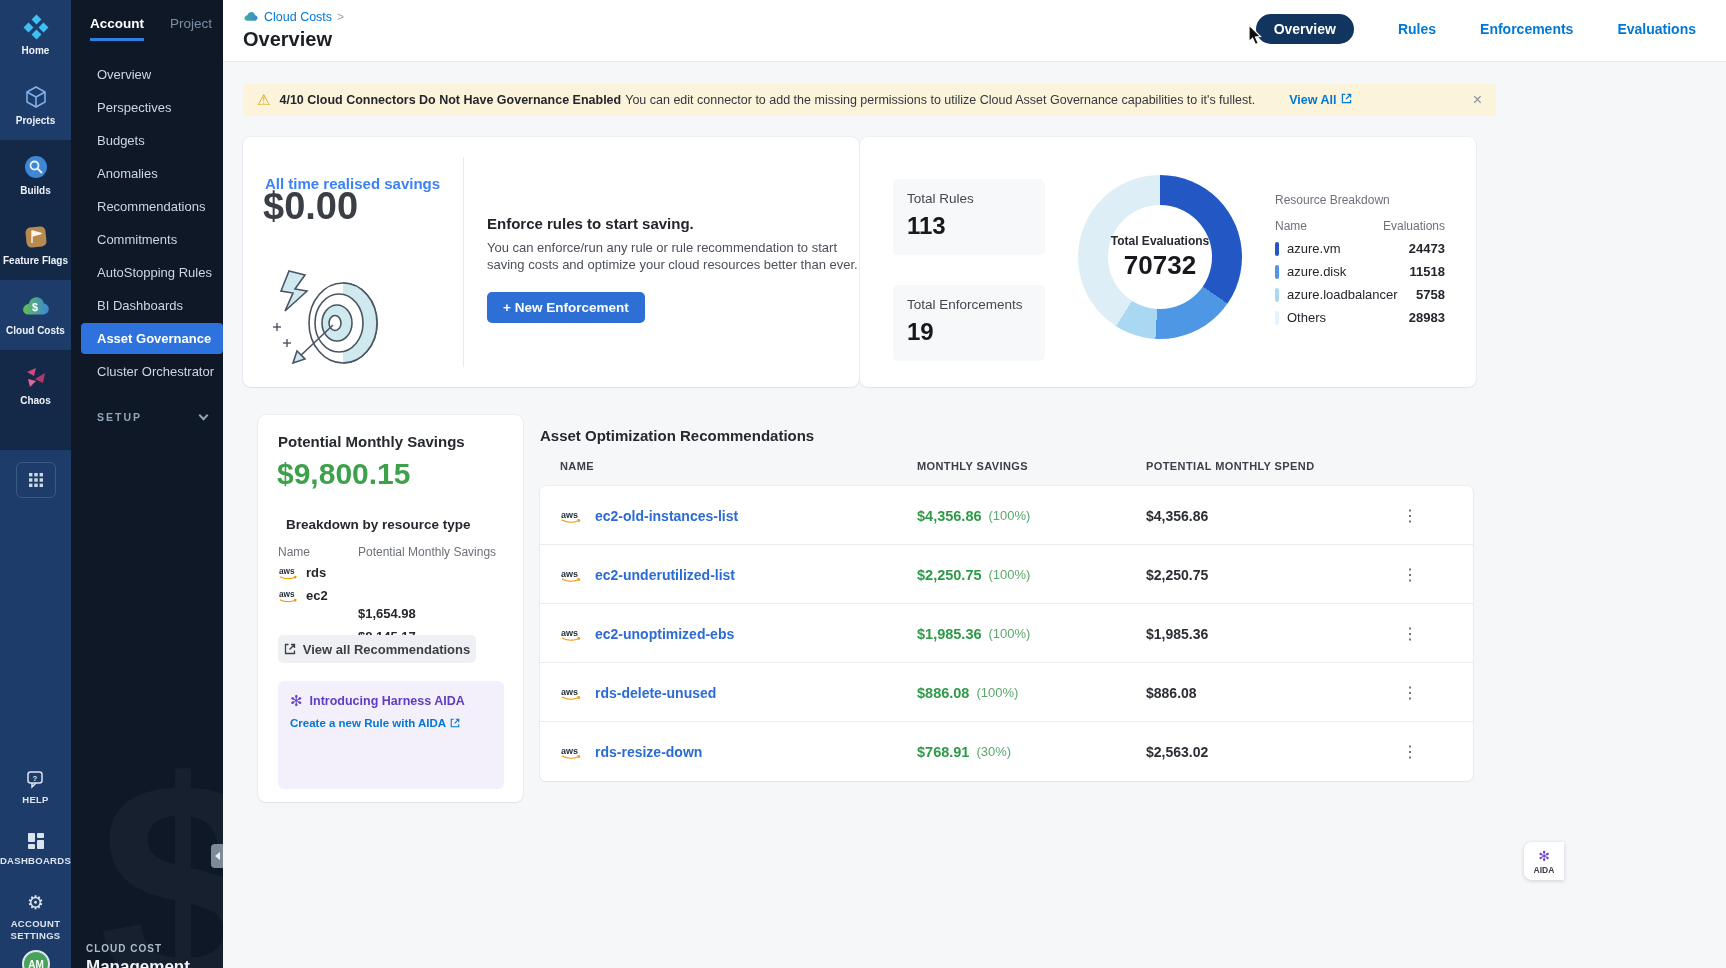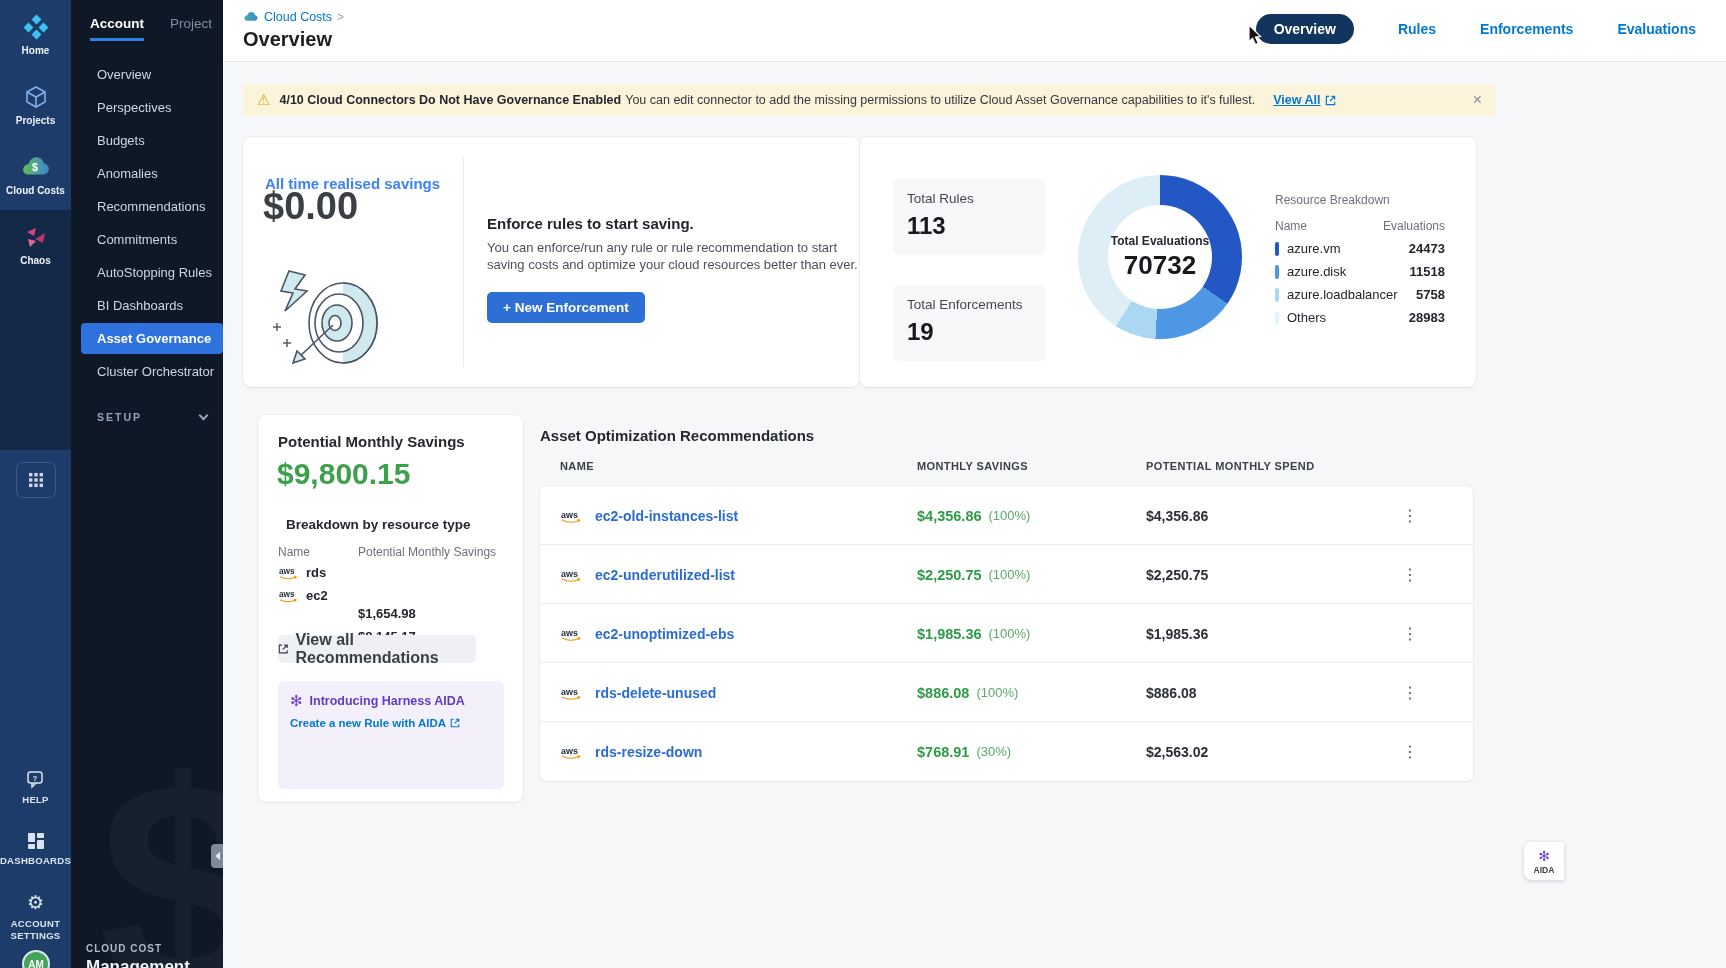--- a/index.html
+++ b/index.html
@@ -57,21 +57,21 @@
   .header-tabs { position:absolute; right:30px; top:14px; display:flex; align-items:center; gap:44px; }
   .htab { font-size:14px; font-weight:600; color:#0278d5; cursor:pointer; }
   .htab.active { background:#12355f; color:#fff; border-radius:16px; padding:7px 18px; }
 
   
   .banner { position:absolute; left:20px; top:84px; width:1253px; height:32px; background:#fbf4da;
     border-radius:4px; display:flex; align-items:center; padding:0 14px; }
   .warn-icon { color:#d9a514; font-size:15px; margin-right:9px; }
   .banner-title { font-size:12.5px; font-weight:700; color:#23262c; margin-right:4px; }
   .banner-body { font-size:12.5px; color:#33373e; }
-  .banner-link { font-size:12.5px; font-weight:700; color:#0278d5; margin-left:18px; cursor:pointer; display:flex; align-items:center; gap:4px;text-decoration:underline;}
+  .banner-link { font-size:12.5px; font-weight:700; color:#0278d5; margin-left:34px; cursor:pointer; display:flex; align-items:flex-start; gap:4px;}
   .banner-close { margin-left:auto; font-size:16px; color:#8a909a; cursor:pointer; }
 
   .card { position:absolute; background:#fff; border-radius:8px; box-shadow:0 1px 2px rgba(20,40,70,.06), 0 0 0 1px #eceef2; }
 
   
   .savings-card { left:20px; top:137px; width:616px; height:250px; }
   .sc-title { position:absolute; left:22px; top:38px; font-size:15px; font-weight:700; color:#3b82f6; }
   .sc-amount { position:absolute; left:20px; top:48px; font-size:38px; font-weight:700; color:#3a3e45; }
   .sc-illust { position:absolute; left:24px; top:128px; }
   .sc-divider { position:absolute; left:220px; top:20px; width:1px; height:210px; background:#e9ebee; }
@@ -102,21 +102,21 @@
   .pot-card { left:35px; top:415px; width:265px; height:387px; }
   .pot-title { position:absolute; left:20px; top:18px; font-size:15px; font-weight:700; color:#26292f; }
   .pot-amount { position:absolute; left:19px; top:42px; font-size:30px; font-weight:800; color:#3da04b; }
   .pot-bd-title { position:absolute; left:20px; top:102px; font-size:13.5px; font-weight:700; color:#26292f;padding-left:8px; }
   .pot-head { position:absolute; left:20px; top:130px; font-size:12px; color:#6d7179; }
   .pot-head-val { position:absolute; left:100px; top:130px; font-size:12px; color:#6d7179; }
   .pot-row-name { position:absolute; left:20px; display:flex; align-items:center; gap:6px; font-size:13px; font-weight:600; color:#23262c; }
   .pot-row-val { position:absolute; left:100px; font-size:13px; font-weight:600; color:#23262c;margin-top:40px; }
   .viewall-btn { position:absolute; left:20px; top:220px; width:198px; height:28px; background:#eef0f4;
     border-radius:5px; display:flex; align-items:center; justify-content:center; gap:7px;
-    font-size:16px; font-weight:700; color:#3a3e45; cursor:pointer; }
+    font-size:13px; font-weight:700; color:#3a3e45; cursor:pointer; }
   .aida-panel { position:absolute; left:20px; top:266px; width:226px; height:108px; background:#f3f0fb;
     border-radius:6px; padding:11px 12px; }
   .aida-head { display:flex; align-items:center; gap:7px; }
   .aida-flower { color:#6a44cf; font-size:15px; }
   .aida-title { font-size:12.5px; font-weight:700; color:#5f3cc4; }
   .aida-body { margin-top:7px; font-size:11.5px; line-height:15px; color:#43474f; }
   .aida-link { margin-top:7px; font-size:11.5px; font-weight:600; color:#0278d5; cursor:pointer; display:flex; align-items:center; gap:4px;}
 
   
   .reco-title { position:absolute; left:317px; top:427px; font-size:15px; font-weight:700; color:#26292f; }
@@ -167,20 +167,41 @@
         <div class="rlabel">Home</div>
       </div>
       <div class="rail-item">
         <div class="ricon">
           <svg width="24" height="24" viewBox="0 0 24 24" fill="none" stroke="#7fb0e8" stroke-width="1.6">
             <path d="M12 2 L21 7 L21 17 L12 22 L3 17 L3 7 Z"></path>
               <path d="M3 7 L12 12 L21 7 M12 12 L12 22"></path>
             </svg>
         </div>
         <div class="rlabel">Projects</div>
+      </div>
+    </div>
+    <div class="rail-group">
+      <div class="rail-item">
+        <div class="ricon">
+          <svg width="26" height="26" viewBox="0 0 26 26">
+              <circle cx="13" cy="13" r="11" fill="#3e87d4"></circle>
+            <circle cx="11.5" cy="11.5" r="4" fill="none" stroke="#eaf3fc" stroke-width="1.8"></circle>
+            <line x1="14.5" y1="14.5" x2="19" y2="19" stroke="#eaf3fc" stroke-width="1.8"></line>
+            </svg>
+        </div>
+        <div class="rlabel">Builds</div>
+      </div>
+      <div class="rail-item">
+        <div class="ricon">
+          <svg width="26" height="26" viewBox="0 0 26 26">
+              <rect x="3" y="3" width="20" height="20" rx="5" fill="#b98a50" transform="rotate(-6 13 13)"></rect>
+            <path d="M9 19 L9 7 L18 9.5 L9 12" fill="#fdf6ec" stroke="#fdf6ec" stroke-width="1.4" stroke-linejoin="round"></path>
+            </svg>
+        </div>
+        <div class="rlabel">Feature Flags</div>
       </div>
     </div>
     <div class="rail-group lit">
       <div class="rail-item">
         <div class="ricon">
           <svg width="30" height="24" viewBox="0 0 56 44">
             <defs>
                 <linearGradient id="ccg" x1="0" y1="0" x2="1" y2="0">
               <stop offset="0" stop-color="#63bd55"></stop>
                   <stop offset="1" stop-color="#3a86d6"></stop>

